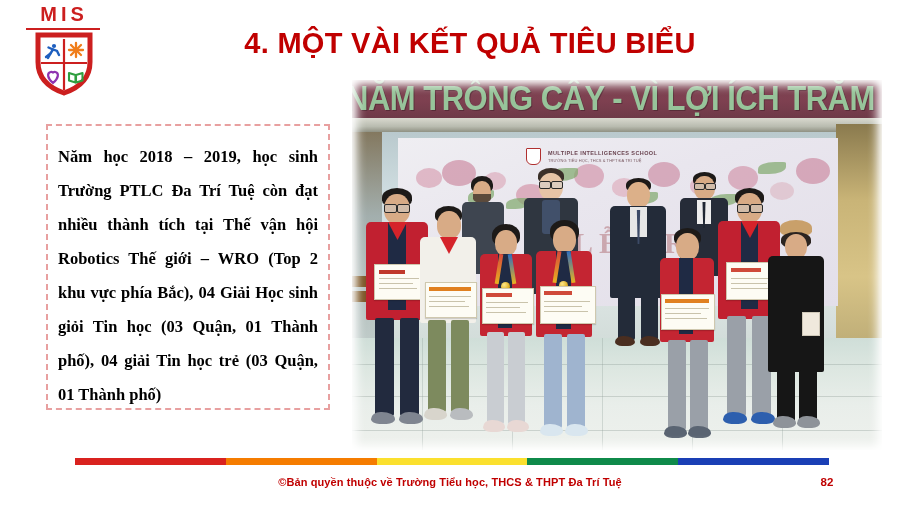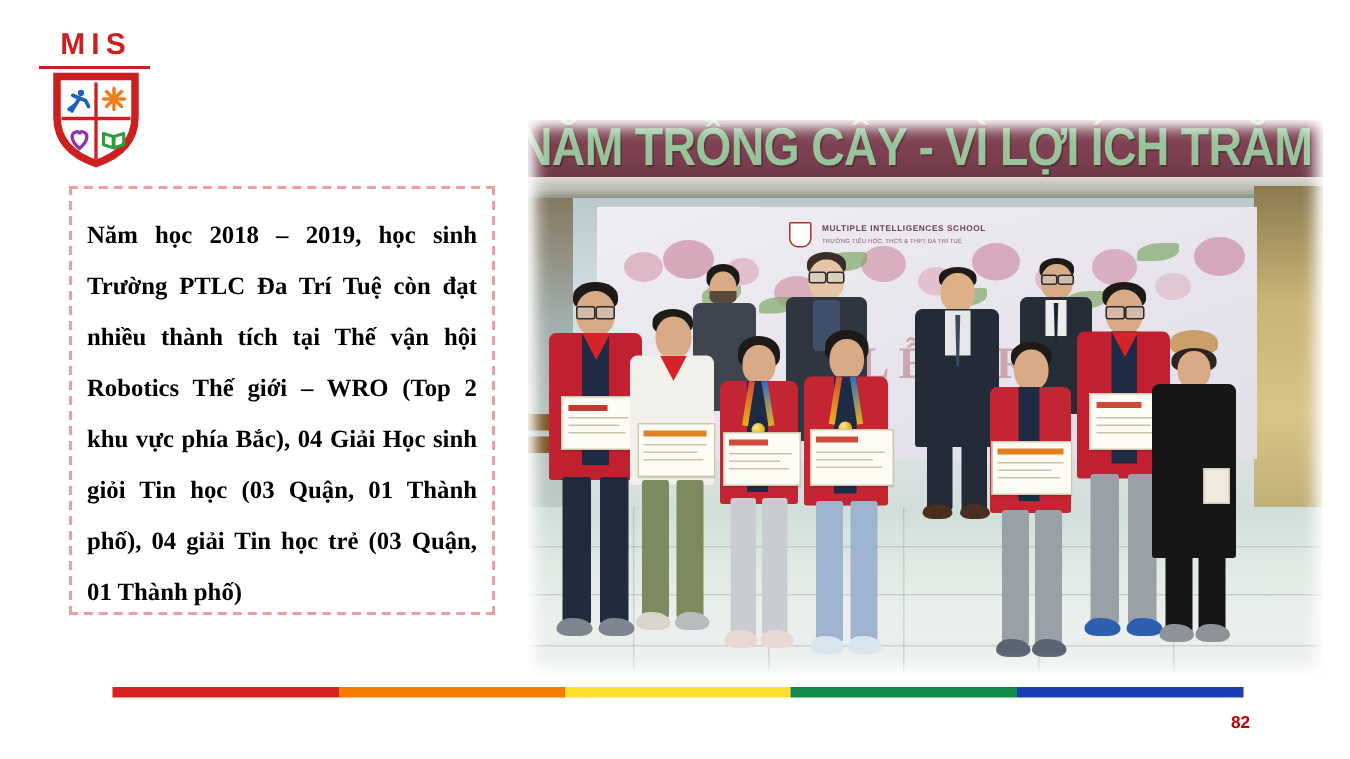--- a/index.html
+++ b/index.html
@@ -15,21 +15,21 @@
     width: 900px;
     height: 506px;
     background: #ffffff;
     overflow: hidden;
   }
 
   
   #logo {
     position: absolute;
     left: 22px;
-    top: 20px;
+    top: 4px;
     width: 84px;
     height: 92px;
   }
   #logo-text {
     position: absolute;
     left: 0;
     top: 0;
     width: 84px;
     text-align: center;
     font-family: "Liberation Sans", sans-serif;
@@ -338,20 +338,21 @@
         </g>
 
         <g fill="none" stroke="#2f9e3f" stroke-width="2.1" stroke-linejoin="round">
           <path d="M34 41 L40.5 43 L40.5 50.5 L34 48.5 Z"></path>
           <path d="M47.5 41 L41 43 L41 50.5 L47.5 48.5 Z"></path>
         </g>
       </svg>
     </div>
   </div>
 
+  <div id="title">4. MỘT VÀI KẾT QUẢ TIÊU BIỂU</div>
 
   <div id="textbox">
     <div id="textbox-body">Năm học 2018 – 2019, học sinh Trường PTLC Đa Trí Tuệ còn đạt nhiều thành tích tại Thế vận hội Robotics Thế giới – WRO (Top 2 khu vực phía Bắc), 04 Giải Học sinh giỏi Tin học (03 Quận, 01 Thành phố), 04 giải Tin học trẻ (03 Quận, 01 Thành phố)</div>
   </div>
 
   <div id="photo">
     <div id="photo-inner">
 
       <div class="ph-banner">
         <div class="ph-banner-text">NĂM TRỒNG CÂY - VÌ LỢI ÍCH TRĂM NĂM TRỒ</div>
@@ -570,15 +571,16 @@
   </div>
 
   <div id="colorbar">
     <span style="background: rgb(217, 34, 31);"></span>
     <span style="background: rgb(245, 124, 0);"></span>
     <span style="background: rgb(251, 224, 46);"></span>
     <span style="background: rgb(15, 138, 74);"></span>
     <span style="background: rgb(26, 63, 181);"></span>
   </div>
 
+  <div id="copyright">©Bản quyền thuộc về Trường Tiểu học, THCS &amp; THPT Đa Trí Tuệ</div>
   <div id="pagenum">82</div>
 
 </div>
 
 </body></html>

